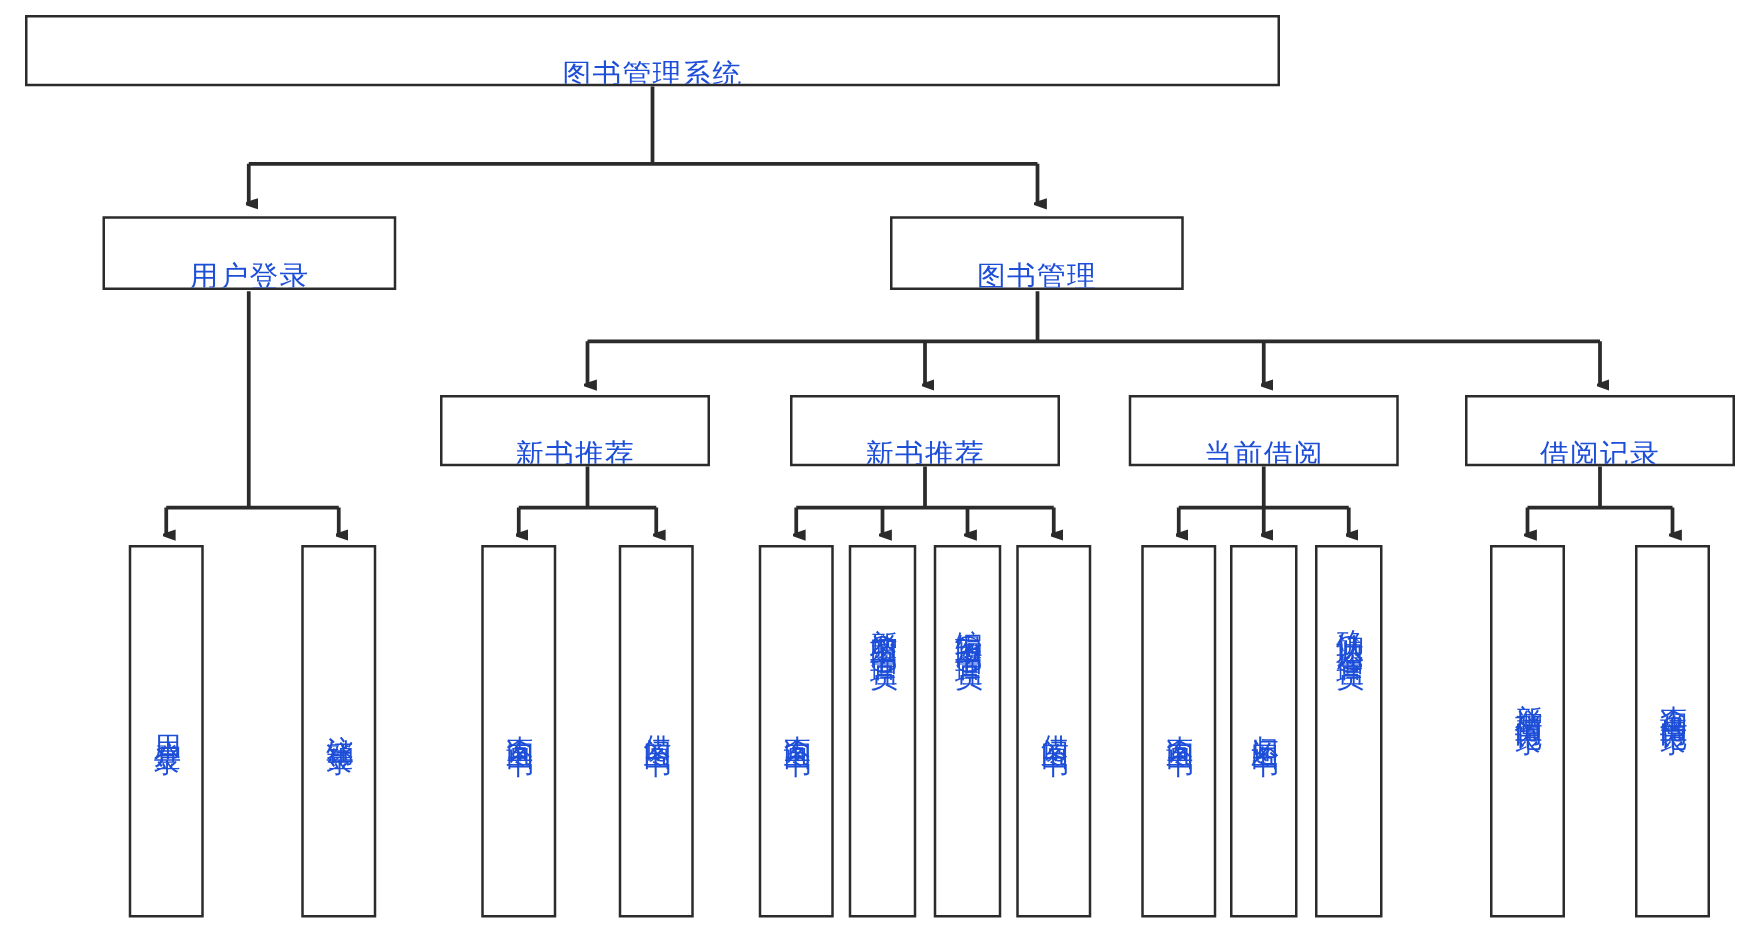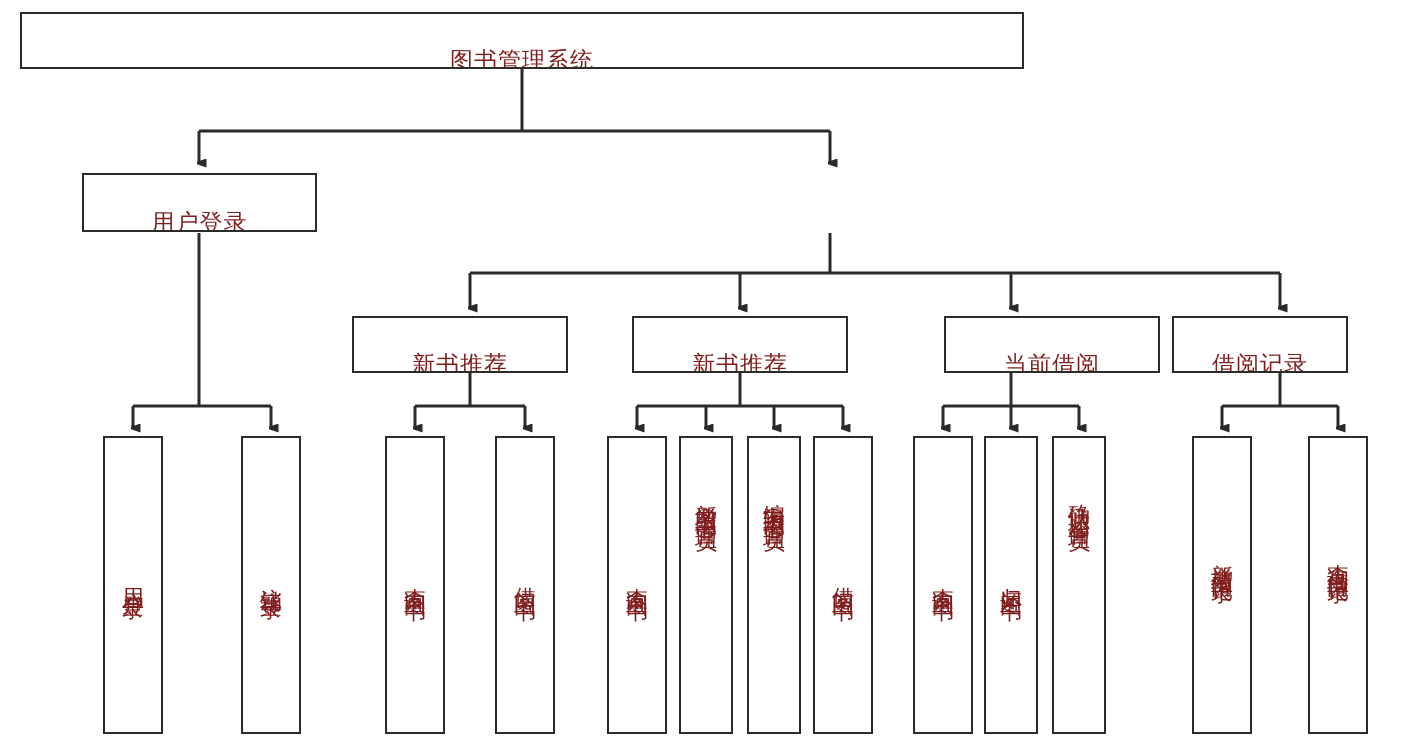--- a/index.html
+++ b/index.html
@@ -30,21 +30,21 @@
     position: absolute;
     box-sizing: border-box;
     background: #ffffff;
     border: 2px solid #2b2b2b;
     display: flex;
     align-items: center;
     justify-content: center;
     overflow: hidden;
   }
   .node-label {
-    color: #7f1d1d;
+    color: #1d4ed8;
     text-align: center;
     line-height: 1.1;
     white-space: nowrap;
     margin-top: 40px;
   }
   
   .node.h .node-label {
     font-size: 23px;
     letter-spacing: 1px;
   }
@@ -139,31 +139,34 @@
     </g>
   </svg>
 
   <div class="node root" style="left:20px; top:12px; width:1004px; height:57px;">
     <span class="node-label">图书管理系统</span>
   </div>
 
   <div class="node h" style="left:82px; top:173px; width:235px; height:59px;">
     <span class="node-label">用户登录</span>
   </div>
+  <div class="node h" style="left:712px; top:173px; width:235px; height:59px;">
+    <span class="node-label">图书管理</span>
+  </div>
 
   <div class="node h" style="left:352px; top:316px; width:216px; height:57px;">
     <span class="node-label">新书推荐</span>
   </div>
   <div class="node h" style="left:632px; top:316px; width:216px; height:57px;">
     <span class="node-label">新书推荐</span>
   </div>
-  <div class="node h" style="left:944px; top:316px; width:216px; height:57px;">
+  <div class="node h" style="left:903px; top:316px; width:216px; height:57px;">
     <span class="node-label">当前借阅</span>
   </div>
-  <div class="node h" style="left:1172px; top:316px; width:176px; height:57px;">
+  <div class="node h" style="left:1172px; top:316px; width:216px; height:57px;">
     <span class="node-label">借阅记录</span>
   </div>
 
   <div class="node v tall" style="left:103px; top:436px; width:60px; height:298px;">
     <span class="node-label">用户登录</span>
   </div>
   <div class="node v tall" style="left:241px; top:436px; width:60px; height:298px;">
     <span class="node-label">注销登录</span>
   </div>
 

